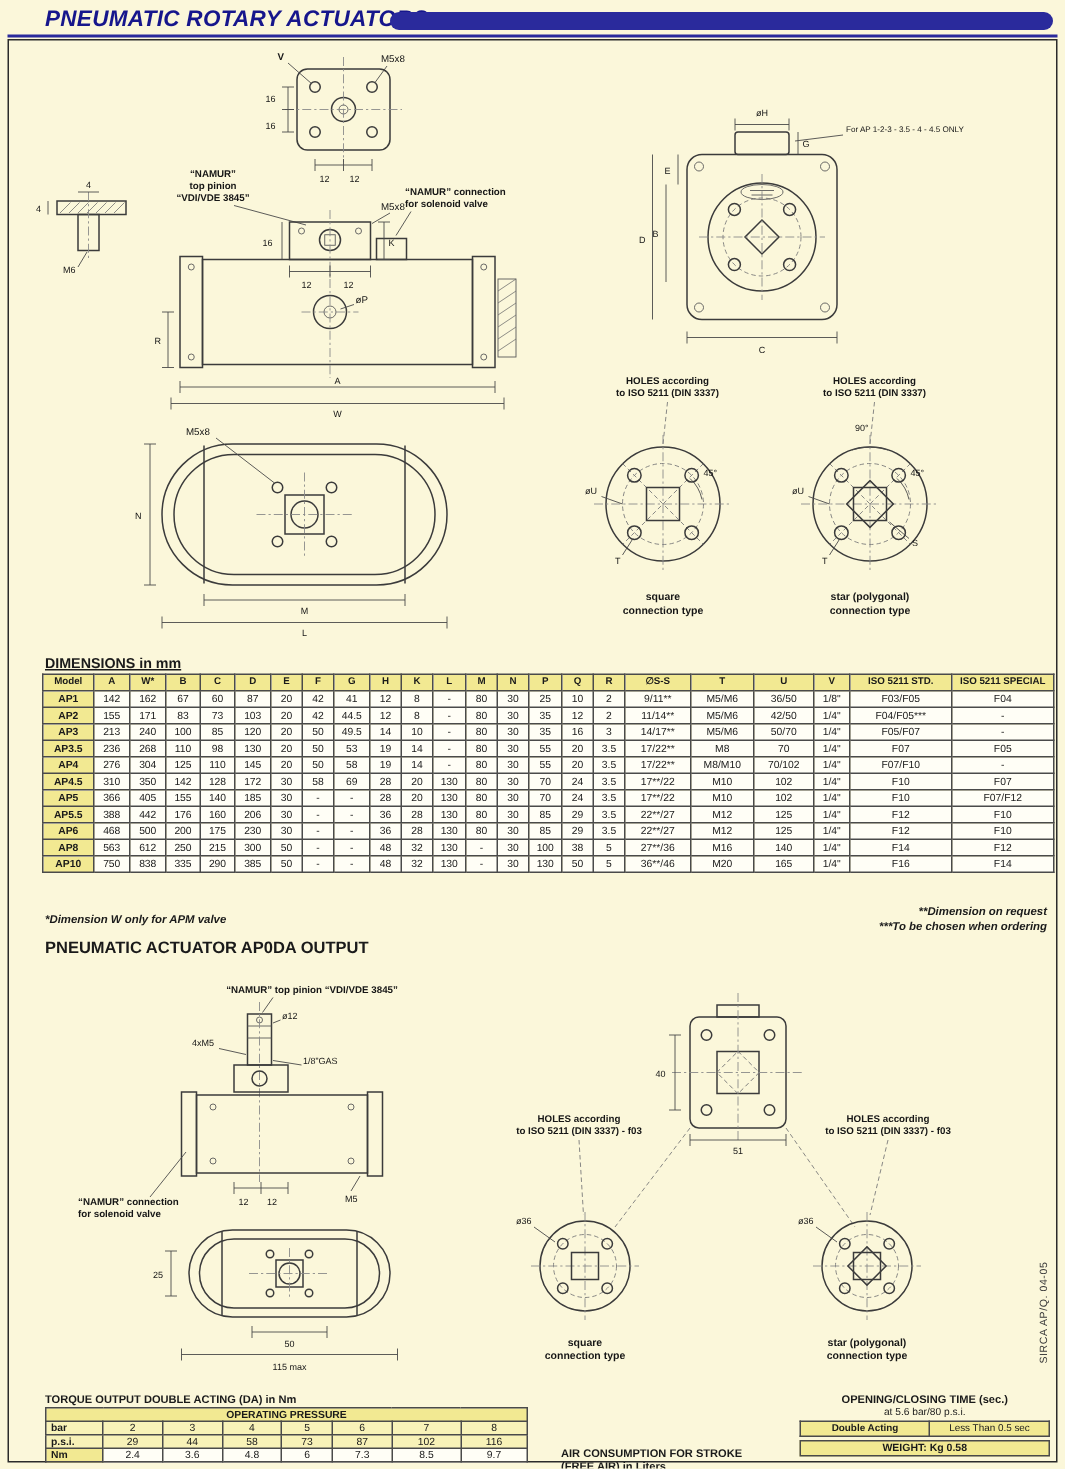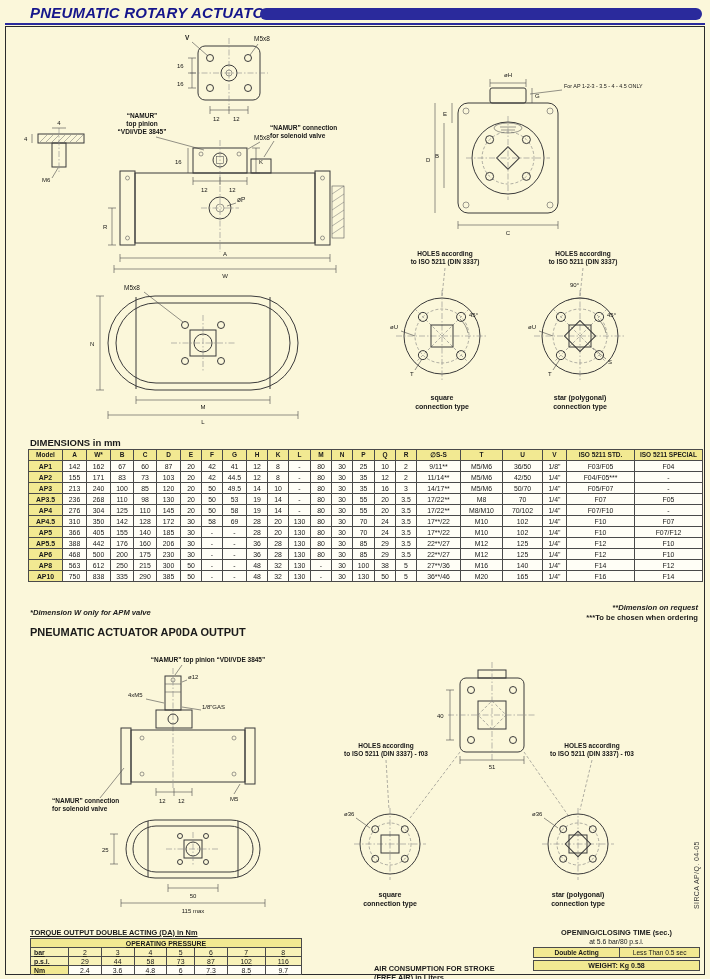--- a/index.html
+++ b/index.html
@@ -23,34 +23,34 @@
   svg .cl   { stroke:#8a8a8a; stroke-width:.6; stroke-dasharray:6 2 1.5 2; fill:none; }
   svg .dash { stroke:#7a7a7a; stroke-width:.6; stroke-dasharray:3 2; fill:none; }
   svg .hatch{ stroke:#6a6a6a; stroke-width:.5; }
   svg text  { font-size:6.5px; fill:#161616; }
   svg text.sm { font-size:6px; }
   svg text.b  { font-weight:bold; }
   svg text.c  { text-anchor:middle; }
   svg text.cap{ font-size:7px; font-weight:bold; text-anchor:middle; }
   svg text.note{ font-size:5.4px; }
 
-  .dim-title { position:absolute; left:30px; top:437px; font-size:9.5px; font-weight:bold; }
+  .dim-title { position:absolute; left:30px; top:437px; font-size:9.5px; font-weight:bold;text-decoration:underline; }
   .dim-table { position:absolute; left:28px; top:449px; width:674px; border-collapse:collapse; table-layout:fixed; }
   .dim-table th, .dim-table td { border:1px solid #4a4a4a; text-align:center; padding:0; height:11px; font-size:6.9px; overflow:hidden; }
   .dim-table th { background:#f2e992; font-weight:bold; font-size:6.5px; line-height:1.1; }
   .dim-table td { background:#fffef6; white-space:nowrap; }
   .dim-table td.model { background:#f2e992; font-weight:bold; }
 
   .note-left  { position:absolute; left:30px;  top:608px; font-size:7.6px; font-style:italic; font-weight:bold; }
   .note-right1{ position:absolute; right:12px; top:603px; font-size:7.6px; font-style:italic; font-weight:bold; text-align:center; }
-  .note-right2{ position:absolute; right:12px; top:613px; font-size:7.6px; font-weight:bold; text-align:right; }
+  .note-right2{ position:absolute; right:12px; top:613px; font-size:7.6px; font-style:italic; font-weight:bold; text-align:right; }
 
   .section-title { position:absolute; left:30px; top:626px; font-size:11px; font-weight:bold; }
 
-  .torque-block { position:absolute; left:30px; top:928px; width:272px;text-decoration:underline; }
+  .torque-block { position:absolute; left:30px; top:928px; width:322px; }
   .block-title  { font-size:7.4px; font-weight:bold; margin-bottom:1px; }
   .torque-table { width:100%; border-collapse:collapse; }
   .torque-table th, .torque-table td { border:1px solid #4a4a4a; text-align:center; font-size:6.9px; padding:0 1px; height:9px; }
   .torque-table th { background:#f2e992; }
   .torque-table td { background:#fffef6; }
   .torque-table tr.shaded td { background:#f8f2b8; }
   .torque-table td.rowlabel { background:#f2e992; font-weight:bold; text-align:left; padding-left:3px; }
 
   .air-block { position:absolute; left:374px; top:928px; width:150px;margin-top:36px; }
   .air-table { width:100%; border-collapse:collapse; margin-top:1px; }

